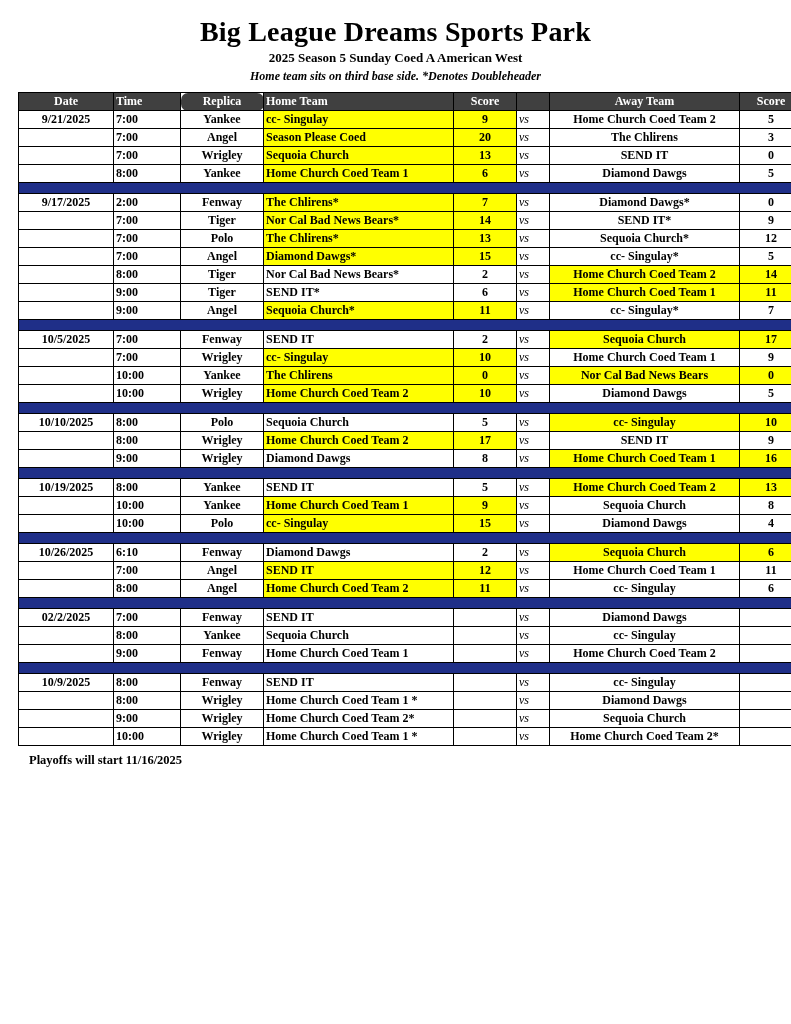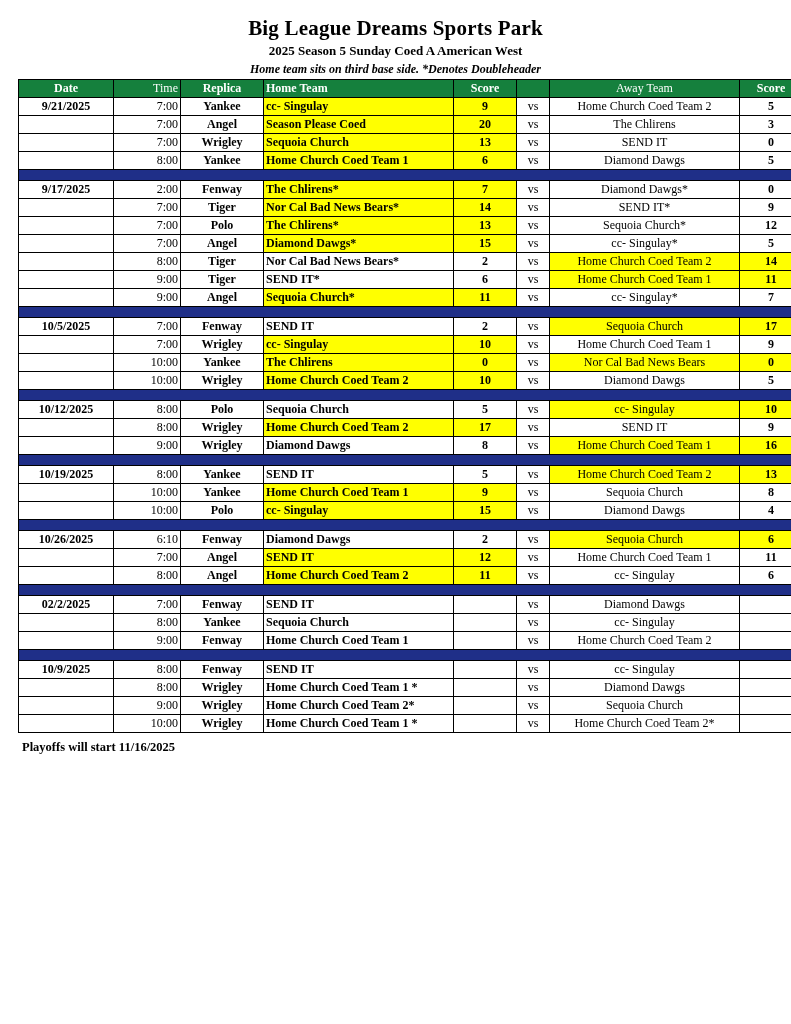--- a/index.html
+++ b/index.html
@@ -13,78 +13,78 @@
     font-family: "Liberation Serif", serif;
     color: #000000;
   }
   .page {
     width: 791px;
     box-sizing: border-box;
     padding: 10px 18px 0 18px;
   }
   .title {
     text-align: center;
-    font-size: 21px;
+    font-size: 28px;
     font-weight: bold;
     letter-spacing: 0.2px;
     margin: 6px 0 2px 0;
   }
   .subtitle {
     text-align: center;
     font-size: 13px;
     font-weight: bold;
     margin: 2px 0 2px 0;
   }
   .note {
     text-align: center;
     font-size: 12px;
     font-style: italic;
     font-weight: bold;
-    margin: 3px 0 2px 0;
+    margin: 3px 0 8px 0;
   }
   table.sched {
     border-collapse: collapse;
     width: 755px;
     margin: 0 auto;
     table-layout: fixed;
   }
   table.sched td, table.sched th {
     border: 1px solid #000000;
     font-size: 12px;
     height: 17px;
     line-height: 15px;
     padding: 0 2px;
     overflow: hidden;
     white-space: nowrap;
   }
   thead th {
-    background: #15803d;
+    background: #404040;
     color: #ffffff;
     font-weight: bold;
     text-align: center;
     font-size: 12.5px;
     height: 18px;
   }
   .c-date   { width: 90px;  text-align: center; font-weight: bold; }
-  .c-time   { width: 62px;  text-align: right; font-weight: normal; }
-  .c-rep    { width: 78px;  text-align: center; font-weight: bold; }
+  .c-time   { width: 62px;  text-align: left; font-weight: bold; }
+  .c-rep    { width: 78px;  text-align: center; font-weight: bold; border-radius: 7px; }
   .c-home   { width: 185px; text-align: left; font-weight: bold; }
   .c-score1 { width: 58px;  text-align: center; font-weight: bold; }
-  .c-vs     { width: 28px;  text-align: center; font-size: 11px; font-weight: normal;}
-  .c-away   { width: 185px; text-align: center; font-weight: normal; }
+  .c-vs     { width: 28px;  text-align: left; font-style: italic; font-size: 11px; font-weight: normal;}
+  .c-away   { width: 185px; text-align: center; font-weight: bold; }
   .c-score2 { width: 58px;  text-align: center; font-weight: bold; }
   tr.spacer td {
     background: #1f2f88;
     height: 10px;
     border: 1px solid #000000;
     padding: 0;
   }
   td.hl { background: #ffff00; }
   .footer {
-    margin: 7px 0 0 4px;
+    margin: 7px 0 0 11px;
     font-size: 12.5px;
     font-weight: bold;
   }
 </style>
 </head>
 <body>
 
 <div class="page">
 
   <div class="title">Big League Dreams Sports Park</div>
@@ -258,21 +258,21 @@
           <td class="c-home hl">Home Church Coed Team 2</td>
           <td class="c-score1 hl">10</td>
           <td class="c-vs">vs</td>
           <td class="c-away">Diamond Dawgs</td>
           <td class="c-score2">5</td>
         </tr>
         <tr class="spacer">
           <td colspan="8"></td>
         </tr>
         <tr>
-          <td class="c-date">10/12/2025</td>
+          <td class="c-date">10/10/2025</td>
           <td class="c-time">8:00</td>
           <td class="c-rep">Polo</td>
           <td class="c-home">Sequoia Church</td>
           <td class="c-score1">5</td>
           <td class="c-vs">vs</td>
           <td class="c-away hl">cc- Singulay</td>
           <td class="c-score2 hl">10</td>
         </tr>
         <tr>
           <td class="c-date"></td>

